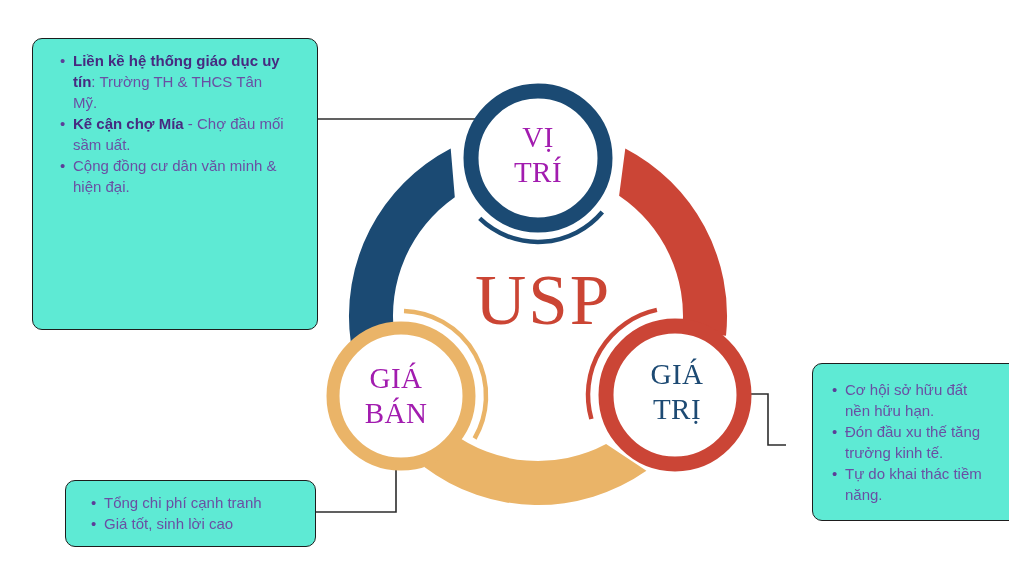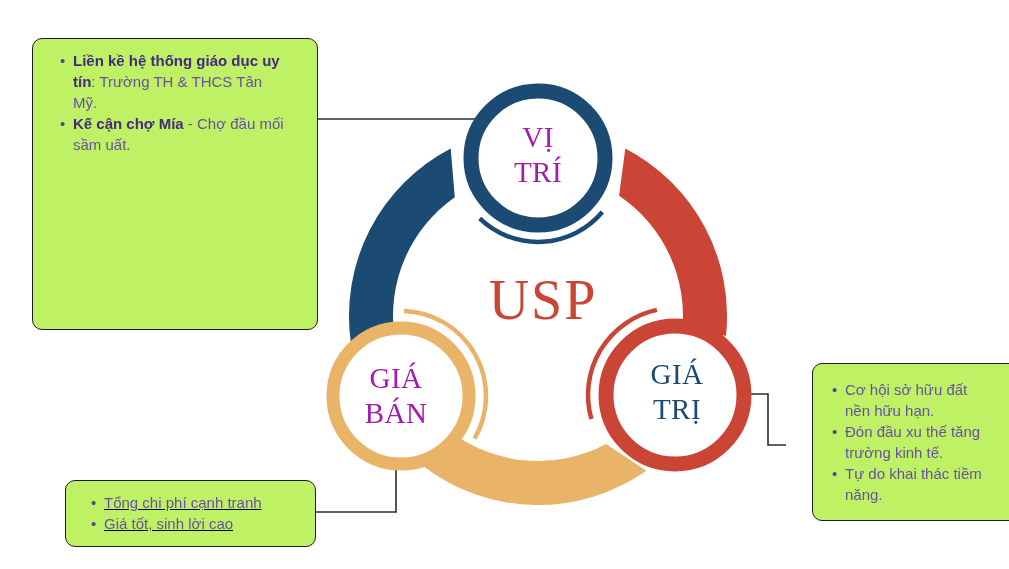--- a/index.html
+++ b/index.html
@@ -3,26 +3,26 @@
 <meta charset="utf-8">
 <style>
   html,body{margin:0;padding:0;background:#ffffff;}
   .stage{
     position:relative;width:1009px;height:569px;background:#ffffff;overflow:hidden;
     font-family:"Liberation Sans","DejaVu Sans",sans-serif;
   }
   .stage svg{position:absolute;left:0;top:0;}
   
   .callout{
-    position:absolute;background:#bef264;border:1.6px solid #1d1d1d;border-radius:10px;
+    position:absolute;background:#5eead4;border:1.6px solid #1d1d1d;border-radius:10px;
     box-sizing:border-box;
   }
   #box-location{left:32px;top:38px;width:286px;height:292px;}
   #box-value{left:812px;top:363px;width:213px;height:158px;}
-  #box-price{left:65px;top:480px;width:251px;height:67px;text-decoration:underline;}
+  #box-price{left:65px;top:480px;width:251px;height:67px;}
   .callout ul{list-style:none;margin:0;padding:0;}
   #box-location ul{margin:11px 10px 0 26px;width:226px;}
   #box-value ul{margin:15px 8px 0 18px;width:160px;}
   #box-price ul{margin:11px 10px 0 24px;}
   .callout li{
     position:relative;padding-left:14px;font-size:15px;line-height:21px;color:#6A4FA3;
   }
   .callout li::before{
     content:"\2022";position:absolute;left:1px;top:0;color:#5C3E99;
   }
@@ -31,21 +31,21 @@
   .node-label{
     position:absolute;transform:translate(-50%,-50%);text-align:center;
     font-family:"Liberation Serif","DejaVu Serif",serif;
     font-size:29px;line-height:35px;letter-spacing:0.5px;font-weight:400;
   }
   .red-label{color:#a21caf;}
   .blue-label{color:#1D4A73;}
   .usp-title{
     position:absolute;left:543px;top:300px;transform:translate(-50%,-50%);
     font-family:"Liberation Serif","DejaVu Serif",serif;
-    font-size:56px;line-height:1;letter-spacing:2px;color:#CB4534;font-weight:400;
+    font-size:71px;line-height:1;letter-spacing:2px;color:#CB4534;font-weight:400;
   }
 </style>
 </head>
 <body>
 
 <div class="stage">
 
   <svg width="1009" height="569" viewBox="0 0 1009 569">
 
     <path d="M318 119 H480" fill="none" stroke-width="1.6" stroke="#2C2C2C"></path>
@@ -77,20 +77,21 @@
   </div>
   <div class="node-label red-label" style="left:396px;top:396px;">
     <div>GIÁ</div>
     <div>BÁN</div>
   </div>
 
   <div class="callout" id="box-location">
     <ul>
       <li><b>Liền kề hệ thống giáo dục uy tín</b><span>: Trường TH &amp; THCS Tân Mỹ.</span></li>
       <li><b>Kế cận chợ Mía</b><span> - Chợ đầu mối sầm uất.</span></li>
+      <li><b></b><span>Cộng đồng cư dân văn minh &amp; hiện đại.</span></li>
     </ul>
   </div>
 
   <div class="callout" id="box-value">
     <ul>
       <li><b></b><span>Cơ hội sở hữu đất nền hữu hạn.</span></li>
       <li><b></b><span>Đón đầu xu thế tăng trưởng kinh tế.</span></li>
       <li><b></b><span>Tự do khai thác tiềm năng.</span></li>
     </ul>
   </div>

